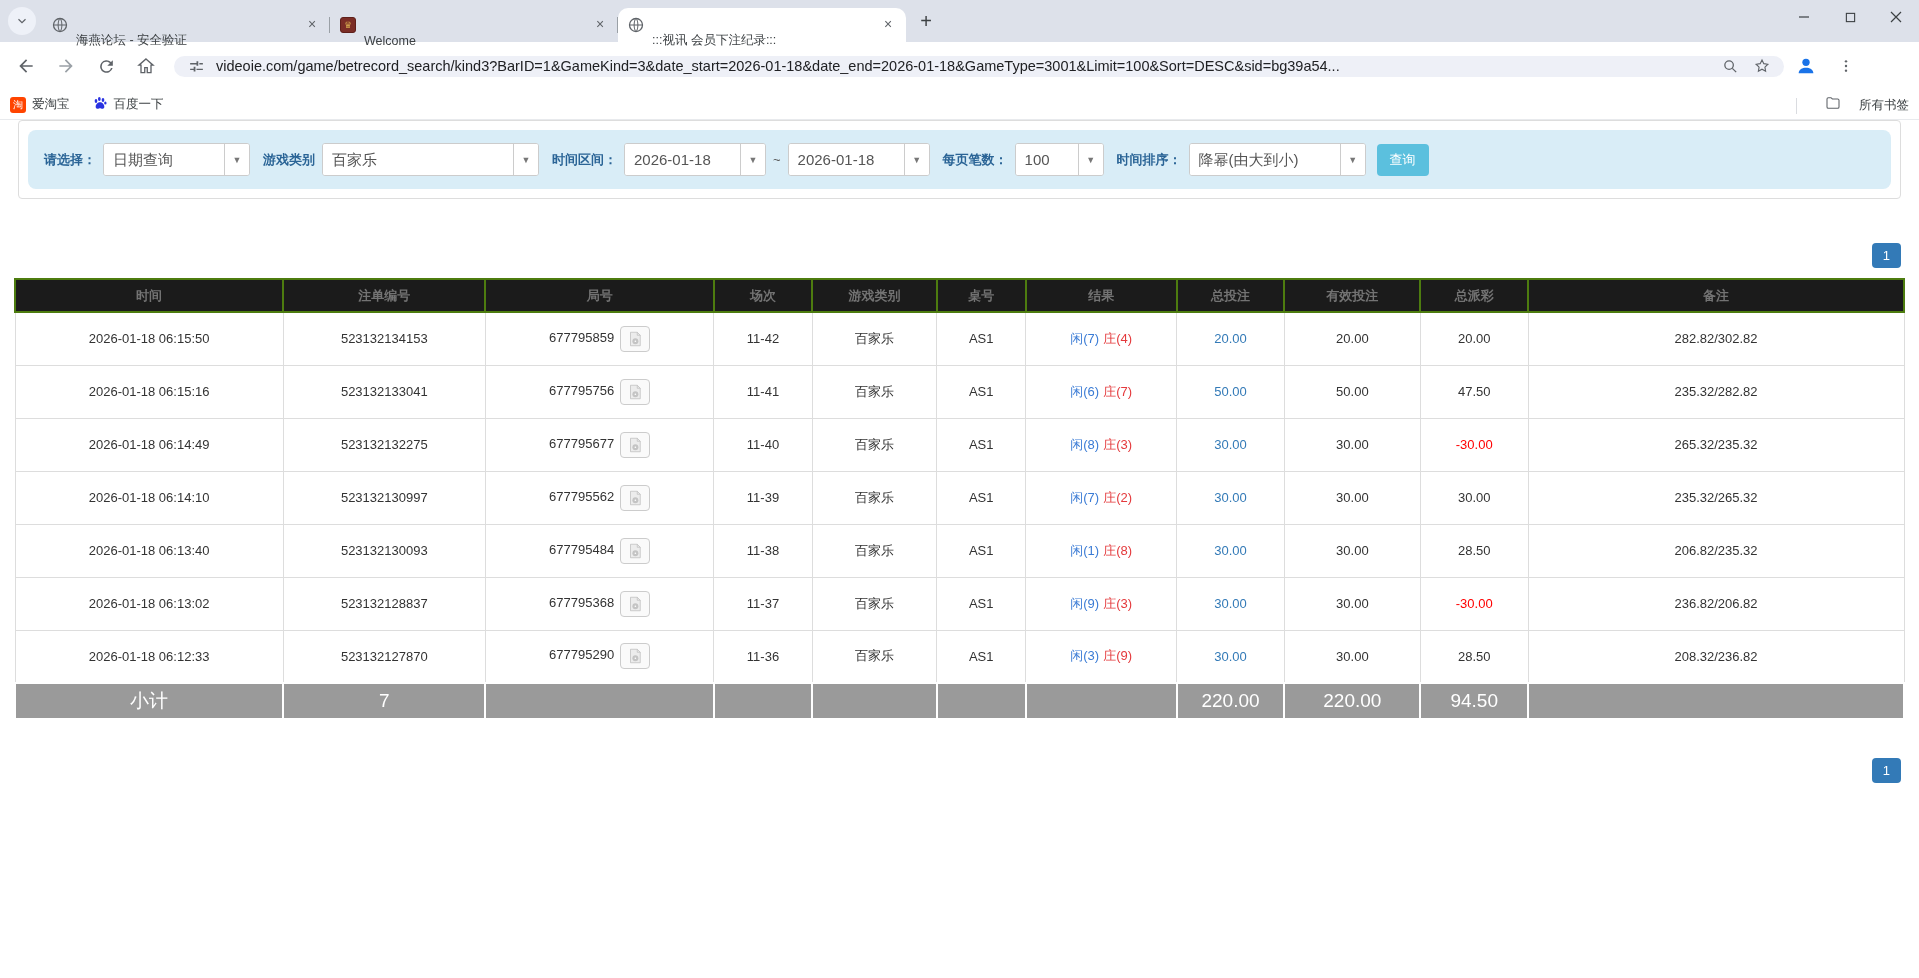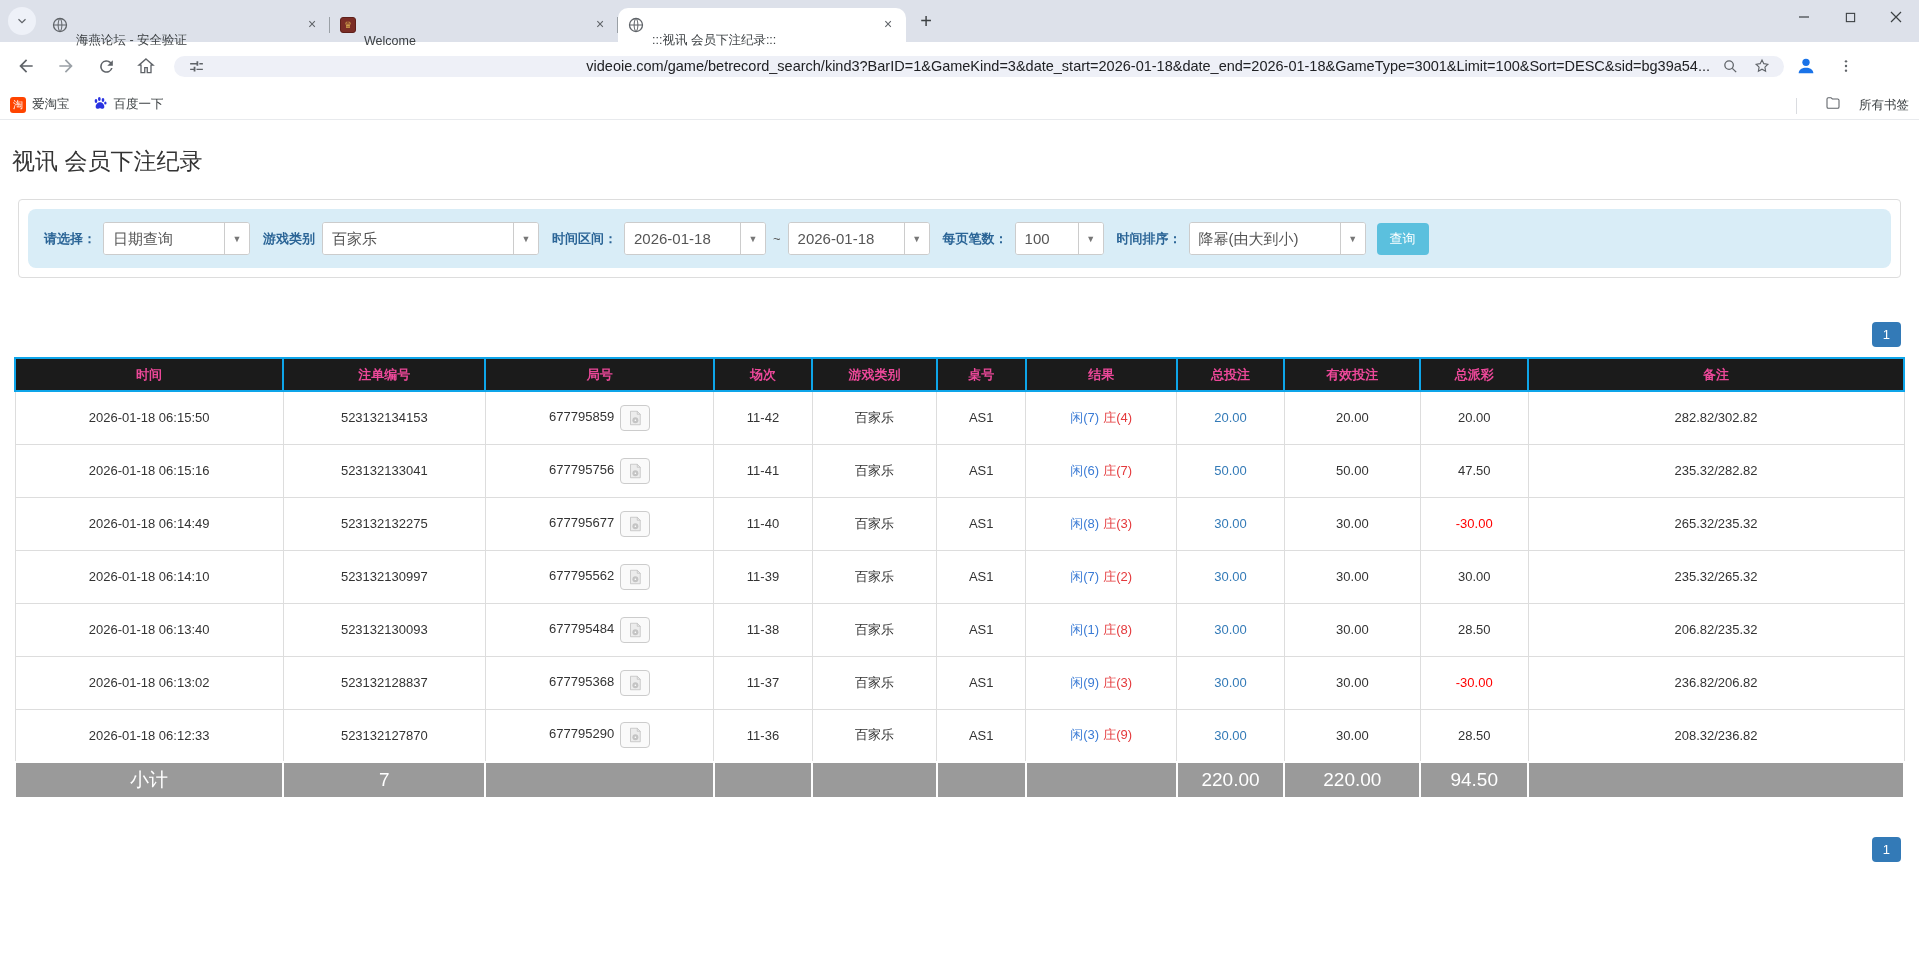--- a/index.html
+++ b/index.html
@@ -23,21 +23,21 @@
   .win-btn { width:46px; height:34px; display:flex; align-items:center; justify-content:center;
              color:#3c4043; font-size:13px; }
   .favicon { width:16px; height:16px; flex:0 0 16px; }
   .fav-welcome { background:#7b2d26; border-radius:3px; border:1px solid #5e1f1a;
                  display:flex; align-items:center; justify-content:center;
                  color:#d4a94e; font-size:9px; line-height:9px; }
   .toolbar { height:48px; background:#fff; display:flex; align-items:center; padding:0 8px; gap:4px; }
   .tb-icon { width:36px; height:36px; border-radius:18px; display:flex; align-items:center;
              justify-content:center; flex:0 0 36px; }
   .omnibox { height:21px; flex:0 0 1610px; background:#eef0f7; border-radius:17px; margin-left:6px;
-             display:flex; align-items:center; padding:0 10px; gap:8px;text-align:right; }
+             display:flex; align-items:center; padding:0 10px; gap:8px; }
   .url-text { flex:1; font-size:14.5px; color:#202124; white-space:nowrap; overflow:hidden; }
   .omni-icon { width:24px; height:24px; display:flex; align-items:center; justify-content:center; flex:0 0 24px; }
   .bookmarks { height:30px; background:#fff; display:flex; align-items:center; padding:0 10px;
                font-size:12.5px; color:#3c4043; border-bottom:1px solid #e8eaed; }
   .bm-item { display:flex; align-items:center; gap:6px; margin-right:22px; }
   .fav-taobao { width:16px; height:16px; background:#ff4400; border-radius:3px; color:#fff;
                 font-size:10px; display:flex; align-items:center; justify-content:center; }
   .bm-right { margin-left:auto; display:flex; align-items:flex-end; gap:18px; }
   .bm-divider { width:1px; height:16px; background:#dadce0; margin-right:10px; }
 
@@ -63,22 +63,22 @@
   .summary-right { color:#f00; }
 
   .pager { text-align:right; margin:0 18px; }
   .pager-top { margin-top:44px; margin-bottom:10px; }
   .pager-bottom { margin-top:38px; }
   .page-btn { display:inline-block; background:#337ab7; color:#fff; font-size:13px;
               padding:5px 11px; border-radius:4px; }
 
   table.bets { width:1891px; margin:0 14px; border-collapse:collapse; table-layout:fixed;
                font-size:13px; color:#333; text-align:center; }
-  table.bets th { background:#1b1b1b; color:#ec4899; font-weight:bold; height:33px;
-                  border:2px solid #0ea5e9; font-size:13px; }
+  table.bets th { background:#1b1b1b; color:#737373; font-weight:bold; height:33px;
+                  border:2px solid #4d7c0f; font-size:13px; }
   table.bets tbody td { border:1px solid #ddd; height:53px; }
   table.bets tfoot td { background:#9a9a9a; color:#fff; border:2px solid #fff; height:36px; font-size:19px; }
   .lnk-blue { color:#337ab7; }
   .res-player { color:#3a7bd5; }
   .res-banker { color:#e4393c; margin-left:4px; }
   .neg { color:#f00; }
   .video-btn { display:inline-flex; align-items:center; justify-content:center; width:30px; height:26px;
                border:1px solid #ccc; border-radius:4px; background:#fafafa; margin-left:6px;
                vertical-align:middle; }
 </style>
@@ -222,21 +222,20 @@
     <span>
       <svg width="16" height="16" viewBox="0 0 24 24" fill="none" stroke="#5f6368" stroke-width="1.6">
           <path d="M3 6a2 2 0 0 1 2-2h4l2 2h8a2 2 0 0 1 2 2v10a2 2 0 0 1-2 2H5a2 2 0 0 1-2-2z"></path>
         </svg>
     </span>
     <span>所有书签</span>
   </div>
 </div>
 
 <div class="page">
-  <h1 class="page-title">视讯 会员下注纪录</h1>
 
   <div class="filter-panel">
     <div class="filter-bar">
       <span class="f-label">请选择：</span>
       <span class="combo">
         <span class="combo-text" style="width:120px">日期查询</span>
         <span class="combo-btn">▼</span>
       </span>
 
       <span class="f-label">游戏类别</span>

